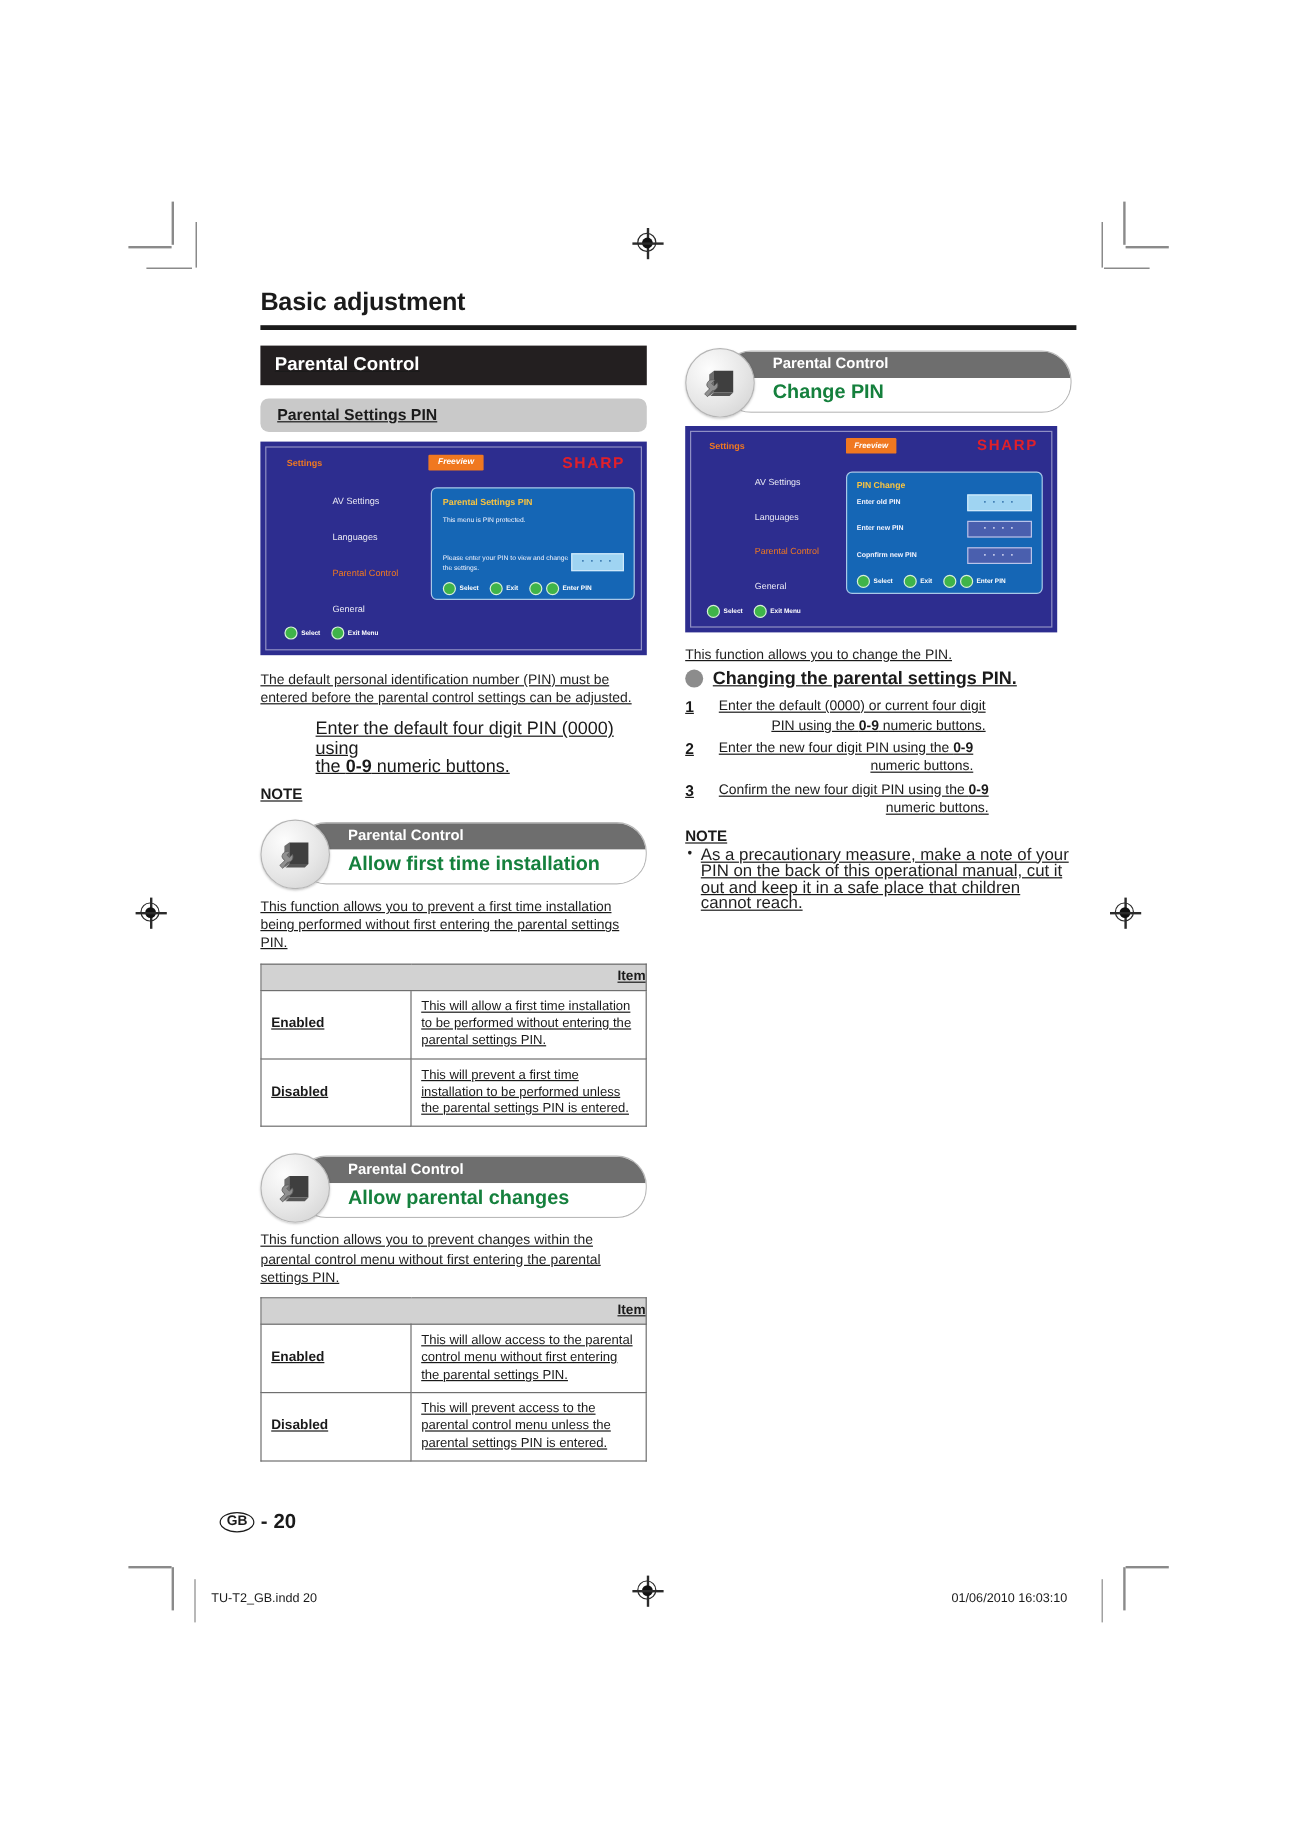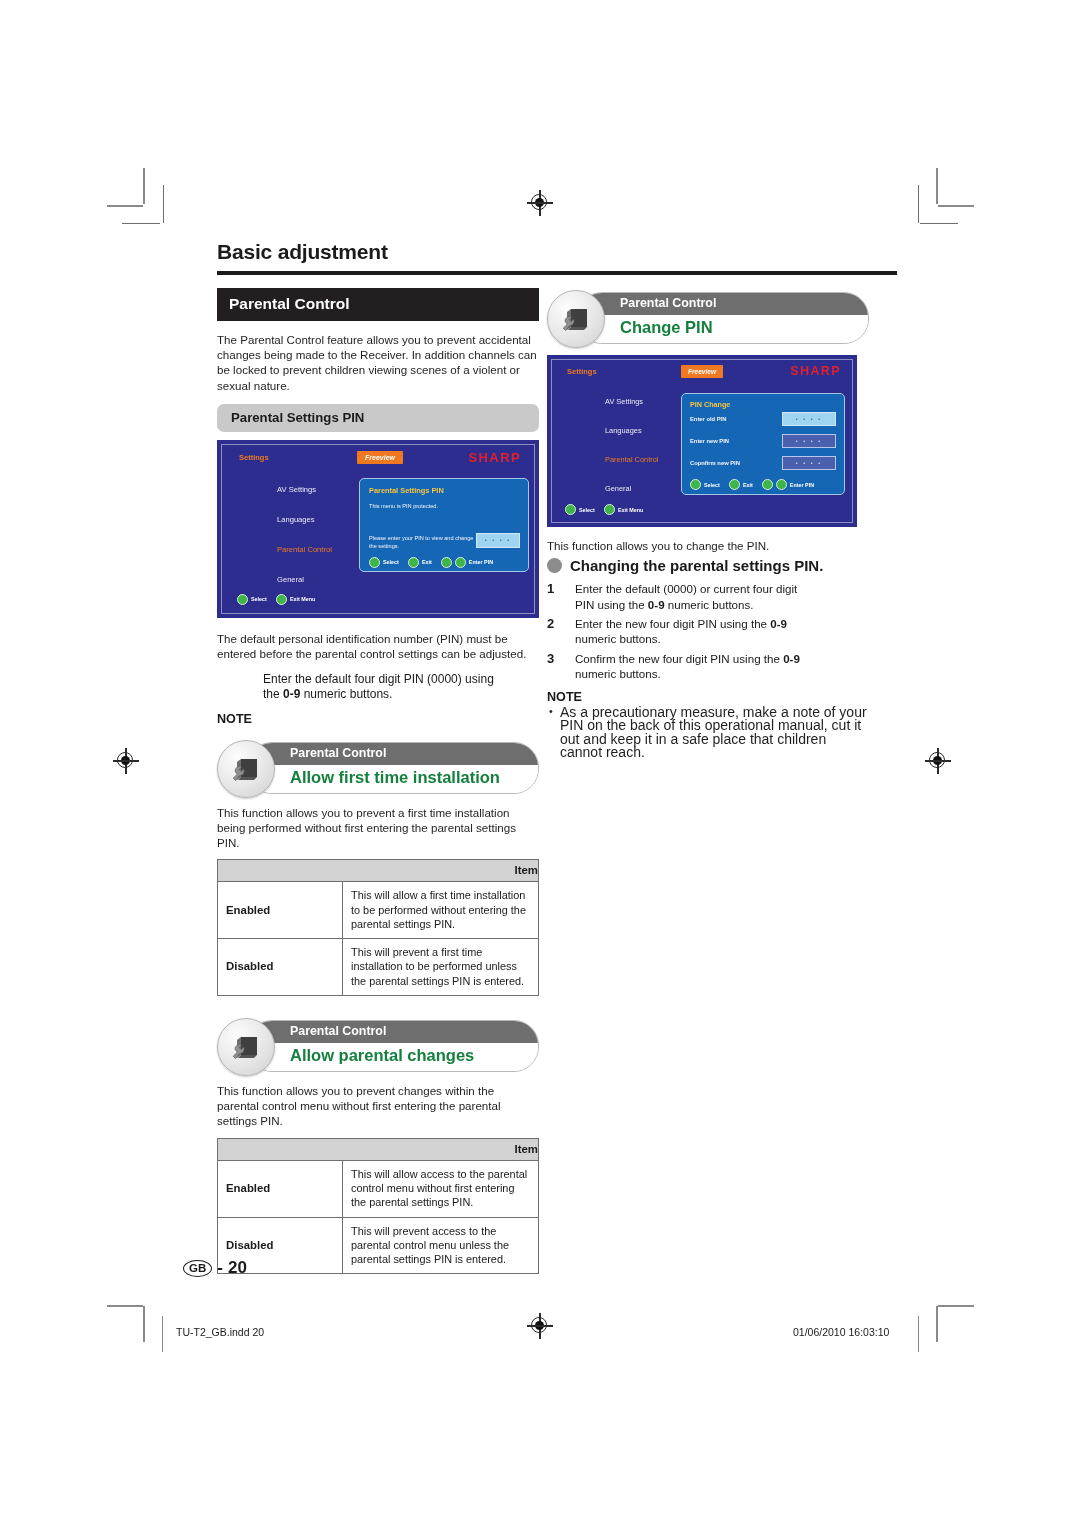--- a/index.html
+++ b/index.html
@@ -43,21 +43,21 @@
   }
 
   .chapter-title {
     font-size: 21px; font-weight: bold; letter-spacing: -0.2px;
     color: #1b1b1b; margin: 0 0 7px 0;
   }
   .rule {
     height: 4px; background: #1b1b1b; width: 680px; margin-bottom: 13px;
   }
 
-  .cols { display: flex; gap: 8px; }
+  .cols { display: flex; gap: 32px; text-decoration: underline; }
   .col { width: 322px; }
 
   
   .sec-black {
     background: #231f20; color: #fff;
     font-size: 15.5px; font-weight: bold;
     padding: 7px 12px 8px 12px;
     margin-bottom: 11px;
   }
 
@@ -133,32 +133,32 @@
   ul.note li {
     font-size: 14px; line-height: 13.5px;
     padding-left: 13px; position: relative; color: #1f1f1f;
   }
   ul.note li::before {
     content: "•"; position: absolute; left: 2px; top: -1px; font-size: 11px;
   }
 
   
   .indent-step {
-    font-size: 12px; line-height: 15.2px;
+    font-size: 15px; line-height: 15.2px;
     margin: 0 0 9px 46px;
   }
 
   
   .steps { margin: 2px 0 8px 0; }
   .step { display: flex; margin-bottom: 4px; }
   .step .n {
     width: 28px; flex: 0 0 28px;
     font-size: 13px; font-weight: bold; line-height: 15.4px;
   }
-  .step .t { font-size: 11.6px; line-height: 15.4px; }
+  .step .t { font-size: 11.6px; line-height: 15.4px; text-align: right; }
 
   .bullet-h {
     display: flex; align-items: center; gap: 8px;
     margin: 4px 0 7px 0;
   }
   .bullet-h .ball {
     width: 15px; height: 15px; border-radius: 50%; background: #8c8c8c;
     flex: 0 0 15px;
   }
   .bullet-h .txt { font-size: 15px; font-weight: bold; }
@@ -262,21 +262,20 @@
 
   <h1 class="chapter-title">Basic adjustment</h1>
   <div class="rule"></div>
 
   <div class="cols">
 
     <div class="col">
 
       <div class="sec-black">Parental Control</div>
 
-      <p class="body">The Parental Control feature allows you to prevent accidental changes being made to the Receiver. In addition channels can be locked to prevent children viewing scenes of a violent or sexual nature.</p>
 
       <div class="sec-grey">Parental Settings PIN</div>
 
       <div class="tv" style="width:322px;height:178px;">
         <div class="tv-inner"></div>
 
         <div class="settings-lbl" style="font-size:7.5px;left:22px;top:13px;">Settings</div>
 
         <div class="freeview" style="left:140px;top:11px;width:46px;height:13px;font-size:7px;line-height:13px;">Freeview</div>
 

